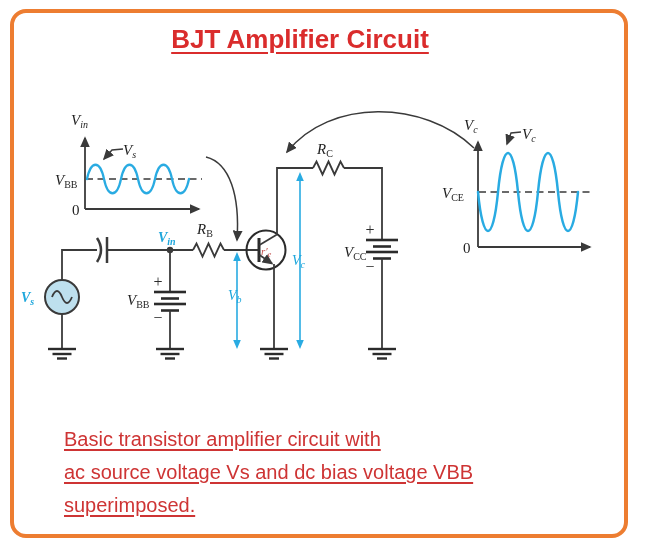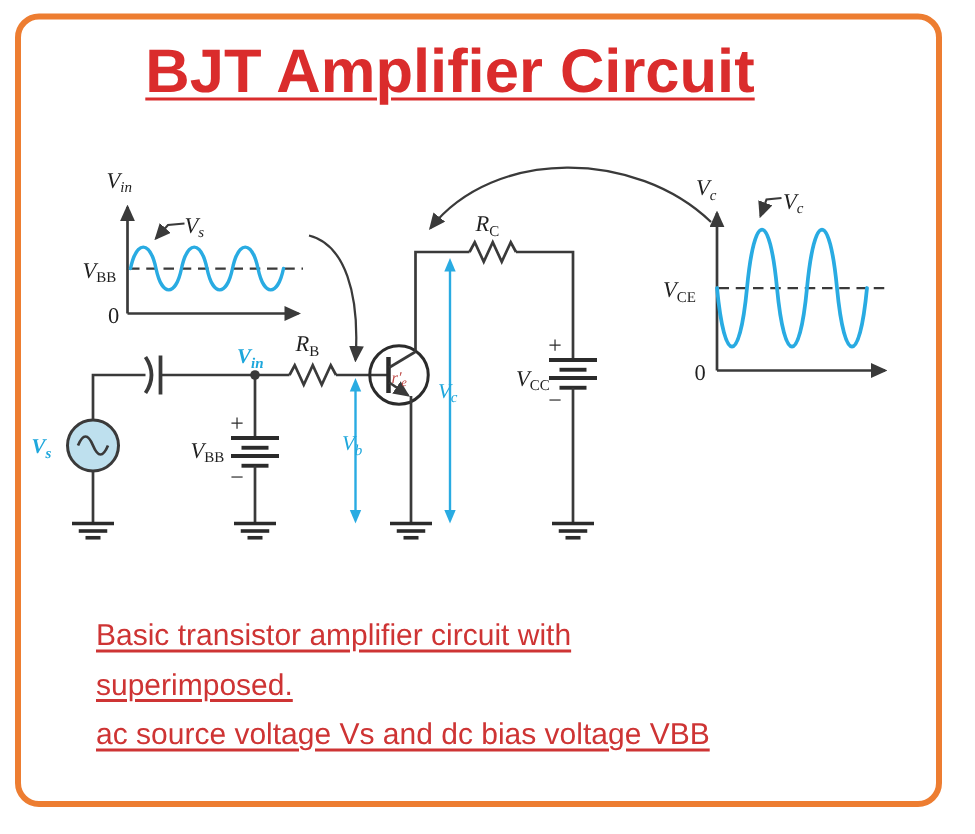--- a/index.html
+++ b/index.html
@@ -1,23 +1,23 @@
 <!DOCTYPE html>
 <html><head>
 <meta charset="utf-8">
 <style>
   html,body{margin:0;padding:0;background:#ffffff;}
   #stage{position:relative;width:650px;height:556px;background:#ffffff;overflow:hidden;
          font-family:"Liberation Sans",sans-serif;}
   #frame{position:absolute;left:10px;top:9px;width:618px;height:529px;box-sizing:border-box;
          border:4px solid #ED7D31;border-radius:16px;}
   #title{position:absolute;left:300px;top:24px;transform:translateX(-50%);
-         font-size:41px;font-weight:bold;color:#DA2C2C;white-space:nowrap;
+         font-size:26px;font-weight:bold;color:#DA2C2C;white-space:nowrap;
          text-decoration:underline;text-decoration-thickness:2px;text-underline-offset:4px;}
-  #caption{position:absolute;left:64px;top:408px;font-size:20px;line-height:33px;color:#CE3434;}
+  #caption{position:absolute;left:64px;top:423px;font-size:20px;line-height:33px;color:#CE3434;}
   #caption span{text-decoration:underline;text-decoration-thickness:1.5px;text-underline-offset:3px;}
   #website{position:absolute;left:254px;top:499px;font-size:21px;letter-spacing:.3px;color:#4353B4;}
   svg{position:absolute;left:0;top:0;}
   .wire{stroke:#3A3A3A;stroke-width:1.8;fill:none;}
   .thick{stroke:#3A3A3A;stroke-width:2.5;fill:none;}
   .plate-l{stroke:#2b2b2b;stroke-width:2.6;fill:none;}
   .dash{stroke:#3A3A3A;stroke-width:1.5;fill:none;stroke-dasharray:7 4.5;}
   .sine{stroke:#29ABE2;stroke-width:2.3;fill:none;stroke-linecap:round;}
   .cyanline{stroke:#29ABE2;stroke-width:1.6;fill:none;}
   .cyanfill{fill:#29ABE2;}
@@ -158,17 +158,17 @@
         <line class="cyanline" x1="300" y1="178" x2="300" y2="342"></line>
         <polygon class="cyanfill" points="300,172 296.2,181 303.8,181"></polygon>
         <polygon class="cyanfill" points="300,349 296.2,340 303.8,340"></polygon>
       </g>
       <text class="cy" x="292" y="265"><tspan>V</tspan><tspan class="sub" dy="3" font-size="10">c</tspan></text>
     </g>
   </svg>
 
   <div id="caption">
     <div><span>Basic transistor amplifier circuit with</span></div>
+    <div><span>ac source voltage Vs and dc bias voltage VBB</span></div>
     <div><span>superimposed.</span></div>
-    <div><span>ac source voltage Vs and dc bias voltage VBB</span></div>
   </div>
 
 </div>
 
 </body></html>

